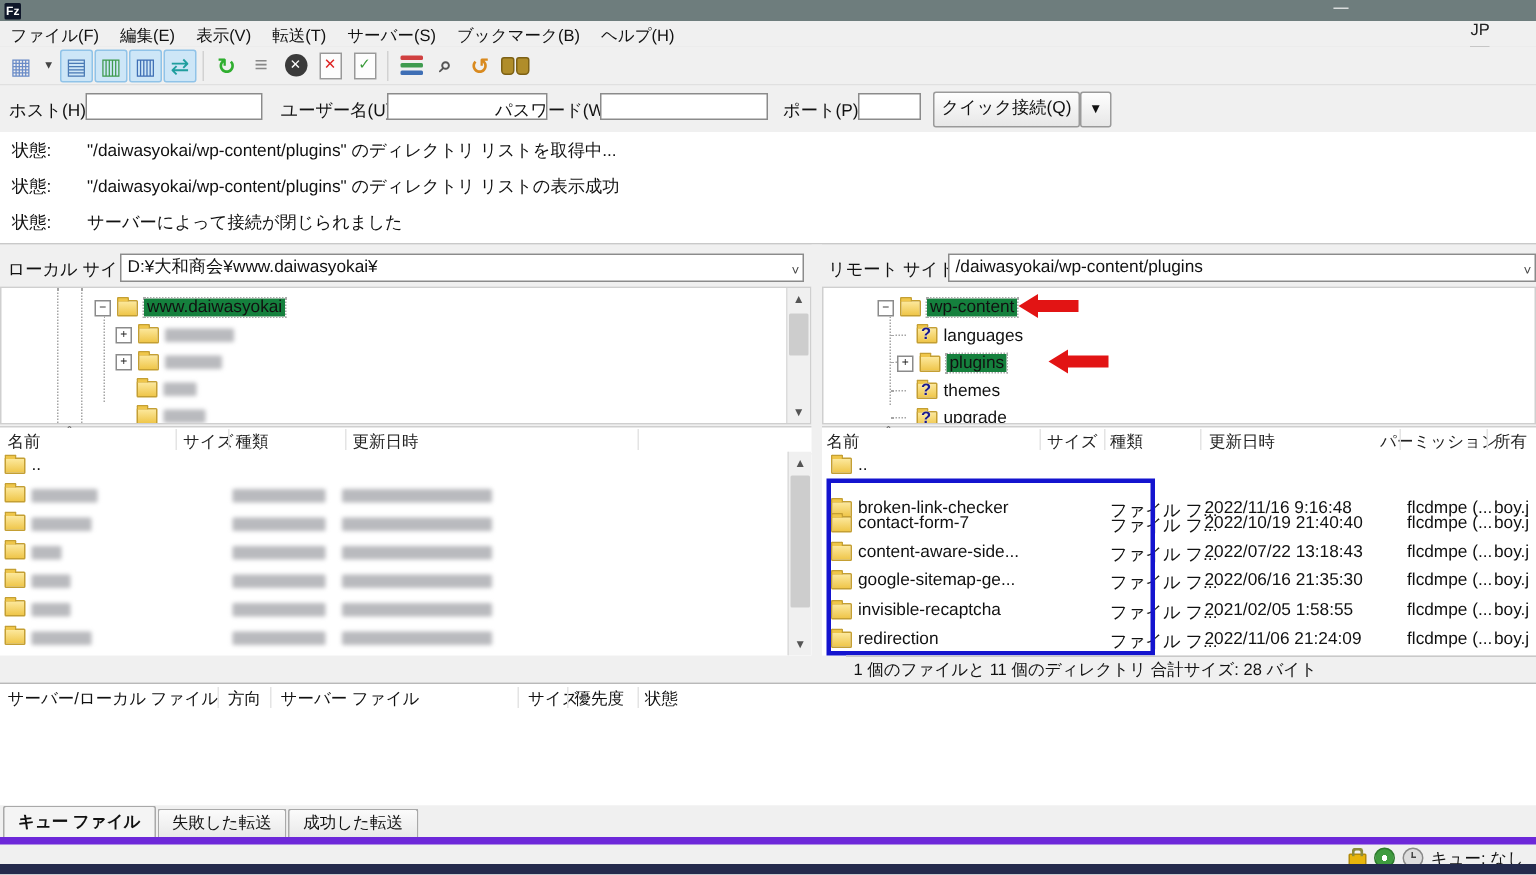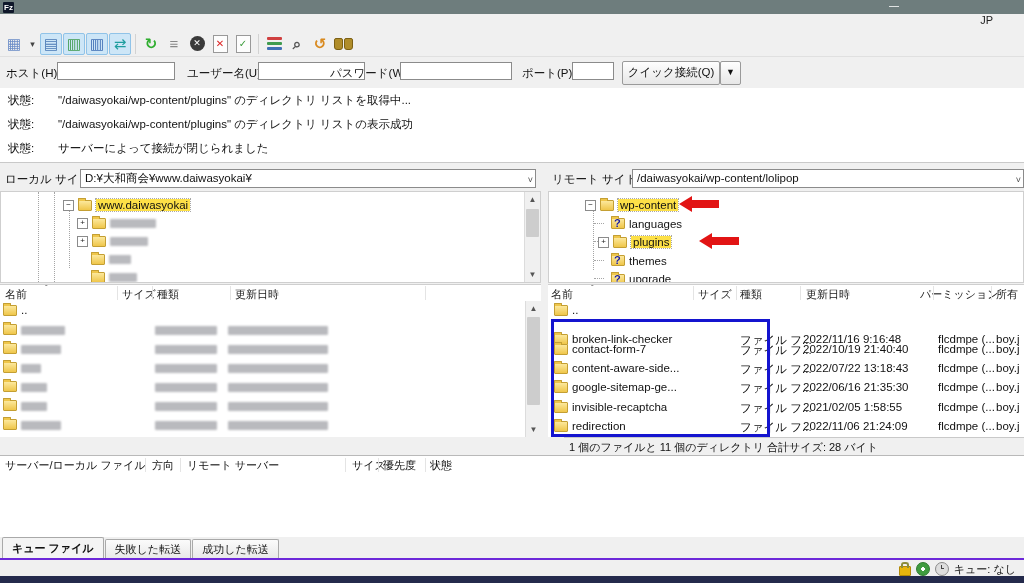--- a/index.html
+++ b/index.html
@@ -46,21 +46,21 @@
   .pathbar-box{top:169px;height:19px;background:#fff;border:1px solid #8b8b8b;box-sizing:border-box;font-size:11.5px;line-height:17px;padding-left:4px;overflow:hidden;white-space:nowrap;}
   .pathbar-caret{position:absolute;right:2px;top:2px;font-size:9px;color:#444;}
   .tree{top:191px;height:92px;background:#fff;border:1px solid #cfcfcf;box-sizing:border-box;overflow:hidden;font-size:11.5px;}
   #local-tree{left:0;width:541px;}
   #remote-tree{left:548px;width:476px;}
   .trow{position:absolute;height:18px;display:flex;align-items:center;gap:4px;white-space:nowrap;}
   .exp{width:9px;height:9px;border:1px solid #8b8b8b;background:#fff;font-size:8px;line-height:7px;text-align:center;color:#222;flex:none;box-sizing:content-box;}
   .folder{width:14px;height:11px;background:linear-gradient(#fce89c,#efc64a);border:1px solid #c49f33;border-radius:1px;position:relative;flex:none;box-sizing:border-box;}
   .folder::before{content:"";position:absolute;top:-3px;left:-1px;width:6px;height:2px;background:#efc64a;border:1px solid #c49f33;border-bottom:none;border-radius:1px 1px 0 0;}
   .qmark{position:absolute;left:2px;top:-2px;font-size:11px;font-weight:bold;color:#1a1a8c;text-shadow:0 0 1px #fff;}
-  .sel-label{background:#fde047;outline:1px dotted #a8a8a8;padding:0 2px;}
+  .sel-label{background:#15803d;outline:1px dotted #a8a8a8;padding:0 2px;}
   .blob{height:9px;background:#b9babe;border-radius:1px;filter:blur(1.3px);display:inline-block;}
   .guide-v{position:absolute;border-left:1px dotted #a5a5a5;width:0;}
   .guide-h{position:absolute;border-top:1px dotted #a5a5a5;height:0;}
   
   .list-hdr{top:284px;height:17px;background:#fff;border-bottom:1px solid #d0d0d0;border-top:1px solid #cfcfcf;font-size:11px;color:#222;}
   .hdr-cell{position:absolute;top:2px;}
   .hdr-sep{position:absolute;top:1px;width:1px;height:14px;background:#e4e4e4;}
   .sort-mark{position:absolute;top:-2px;font-size:8px;color:#555;}
   .list-body{top:301px;height:136px;background:#fff;overflow:hidden;font-size:11.5px;}
   #local-list,#local-hdr{left:0;width:541px;}
@@ -79,21 +79,21 @@
   .red-arrow{position:absolute;pointer-events:none;}
   .red-arrow .head{position:absolute;left:0;top:0;width:0;height:0;border-top:8px solid transparent;border-bottom:8px solid transparent;border-right:13px solid #e21414;}
   .red-arrow .tail{position:absolute;left:13px;top:4px;width:27px;height:8px;background:#e21414;}
   
   #queue-hdr{left:0;top:455px;width:1024px;height:18px;background:#fff;border-top:1px solid #b9b9b9;border-bottom:1px solid #d8d8d8;font-size:11px;}
   #queue-body{left:0;top:474px;width:1024px;height:63px;background:#fff;}
   #queue-tabs{left:0;top:537px;width:1024px;height:21px;background:#f0f0f0;display:flex;align-items:flex-end;padding-left:2px;gap:1px;}
   .qtab{height:18px;padding:0 9px;border:1px solid #a9a9a9;border-bottom:none;background:linear-gradient(#fbfbfb,#e9e9e9);font-size:11px;line-height:18px;border-radius:2px 2px 0 0;}
   .qtab.active{background:#f4f4f4;font-weight:bold;height:20px;line-height:20px;}
   
-  #statusbar{left:0;top:558px;width:1024px;height:18px;background:#f0f0f0;border-top:2px solid #6d28d9;font-size:11px;}
+  #statusbar{left:0;top:558px;width:1024px;height:18px;background:#f0f0f0;border-top:5px solid #6d28d9;font-size:11px;}
   #sb-right{position:absolute;right:8px;top:0;height:18px;display:flex;align-items:center;gap:5px;}
   .lock-ico{width:10px;height:8px;background:#e7b50c;border:1px solid #b38a08;border-radius:1px;position:relative;margin-top:3px;}
   .lock-ico::before{content:"";position:absolute;top:-5px;left:1px;width:4px;height:4px;border:2px solid #8c8c3c;border-bottom:none;border-radius:3px 3px 0 0;}
   .gear-ico{width:12px;height:12px;border-radius:50%;background:radial-gradient(circle at 50% 50%, #fff 0 2px, #3f9b3f 2px);border:1px solid #2c7a2c;}
   .clock-ico{width:12px;height:12px;border-radius:50%;background:#ddd;border:1px solid #8a8a8a;position:relative;}
   .clock-ico::before{content:"";position:absolute;left:5px;top:2px;width:1px;height:4px;background:#444;}
   .clock-ico::after{content:"";position:absolute;left:5px;top:5px;width:3px;height:1px;background:#444;}
   #taskbar-strip{left:0;top:576px;width:1024px;height:7px;background:#242a4c;}
   .vdiv{left:541px;top:163px;width:7px;height:292px;background:#f0f0f0;}
 </style>
@@ -101,20 +101,21 @@
 <body>
 
 <div id="win">
 
   <div id="titlebar" class="abs">
     <div id="appicon" class="abs">Fz</div>
     <div id="min-btn" class="abs">—</div>
   </div>
 
   <div id="menubar" class="abs">
+    <span id="menu-items"><span class="menu-item">ファイル(F)</span><span class="menu-item">編集(E)</span><span class="menu-item">表示(V)</span><span class="menu-item">転送(T)</span><span class="menu-item">サーバー(S)</span><span class="menu-item">ブックマーク(B)</span><span class="menu-item">ヘルプ(H)</span></span>
     <span id="imebar" class="abs">
       <span>JP</span>
       <span class="ime-box">A</span>
       <span class="ime-circle"></span>
       <span id="ime-kana" style="display: inline-flex; gap: 6px; font-size: 11px;">
           <span>あ</span>
           <span>連</span>
           <span>か</span>
           <span>般</span>
         </span>
@@ -188,21 +189,21 @@
         <span>サーバーによって接続が閉じられました</span>
       </div>
     </div>
 
   <span class="abs pathbar-label" style="left:5px">ローカル サイト:</span>
   <div class="abs pathbar-box" style="left:80px;width:456px">
     <span>D:¥大和商会¥www.daiwasyokai¥</span><span class="pathbar-caret">˅</span>
   </div>
   <span class="abs pathbar-label" style="left:552px">リモート サイト:</span>
   <div class="abs pathbar-box" style="left:632px;width:392px">
-    <span>/daiwasyokai/wp-content/lolipop</span><span class="pathbar-caret">˅</span>
+    <span>/daiwasyokai/wp-content/plugins</span><span class="pathbar-caret">˅</span>
   </div>
 
   <div id="local-tree" class="abs tree">
       <div class="guide-v" style="left: 37px; top: 0px; height: 92px;"></div>
       <div class="guide-v" style="left: 53px; top: 0px; height: 92px;"></div>
       <div class="guide-v" style="left: 68px; top: 18px; height: 58px;"></div>
       <div class="trow" style="left: 62px; top: 4px;">
         <span class="exp">−</span>
         <span class="folder"></span>
         <span class="sel-label">www.daiwasyokai</span>
@@ -404,21 +405,21 @@
       </div>
     </div>
 
   <div id="blue-box" class="abs"></div>
 
   <div class="abs pane-status" style="left:564px;width:476px">1 個のファイルと 11 個のディレクトリ 合計サイズ: 28 バイト</div>
 
   <div id="queue-hdr" class="abs">
       <span class="hdr-cell" style="left: 5px;">サーバー/ローカル ファイル</span>
       <span class="hdr-cell" style="left: 152px;">方向</span>
-      <span class="hdr-cell" style="left: 187px;">リモート サーバー</span>
+      <span class="hdr-cell" style="left: 187px;">サーバー ファイル</span>
       <span class="hdr-cell" style="left: 352px;">サイズ</span>
       <span class="hdr-cell" style="left: 383px;">優先度</span>
       <span class="hdr-cell" style="left: 430px;">状態</span>
       <span class="hdr-sep" style="left: 145px; top: 2px;"></span>
       <span class="hdr-sep" style="left: 180px; top: 2px;"></span>
       <span class="hdr-sep" style="left: 345px; top: 2px;"></span>
       <span class="hdr-sep" style="left: 378px; top: 2px;"></span>
       <span class="hdr-sep" style="left: 425px; top: 2px;"></span>
     </div>
   <div id="queue-body" class="abs"></div>

